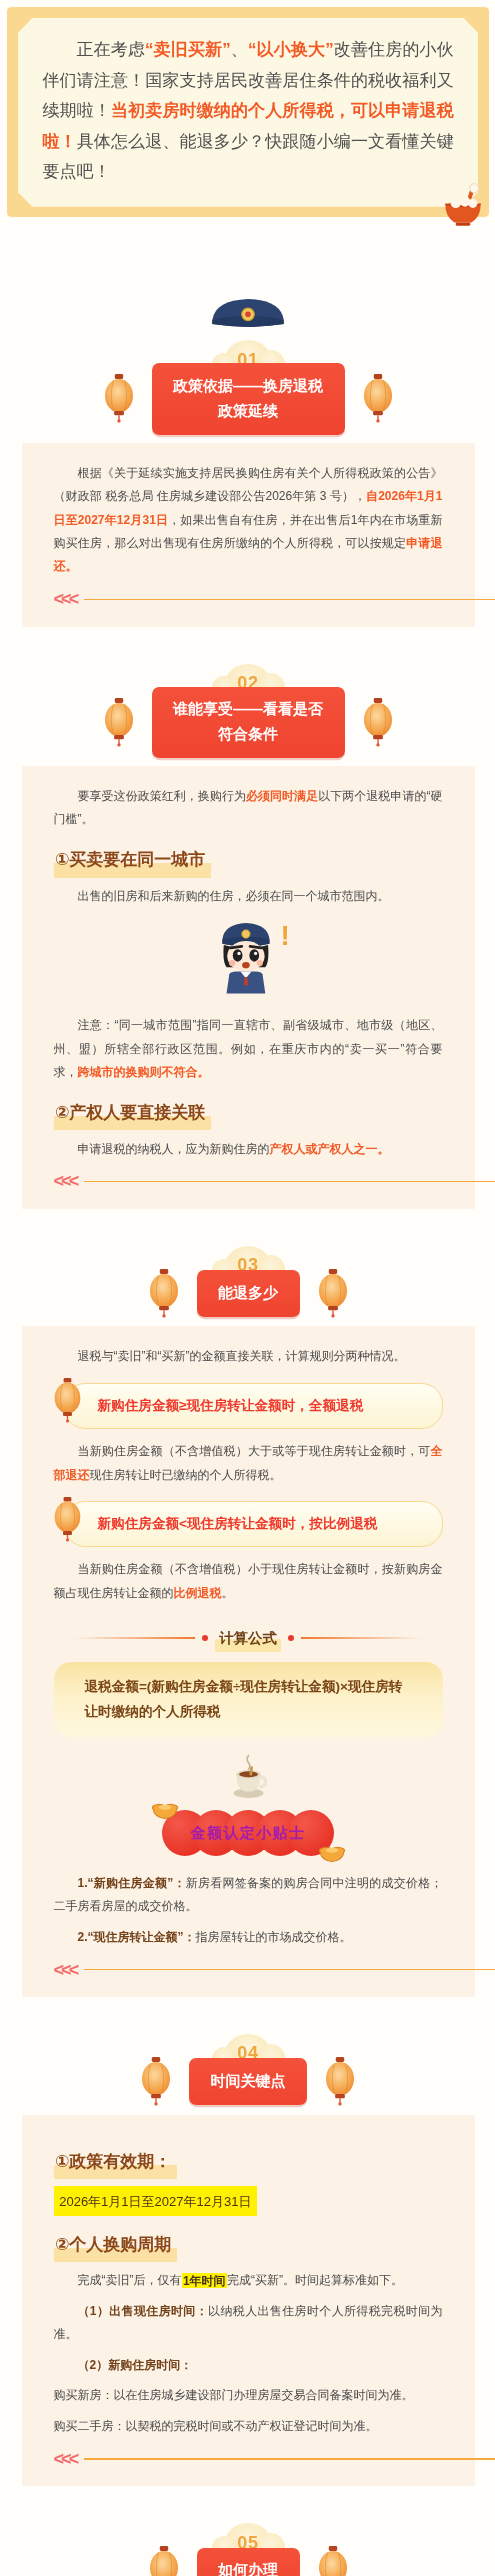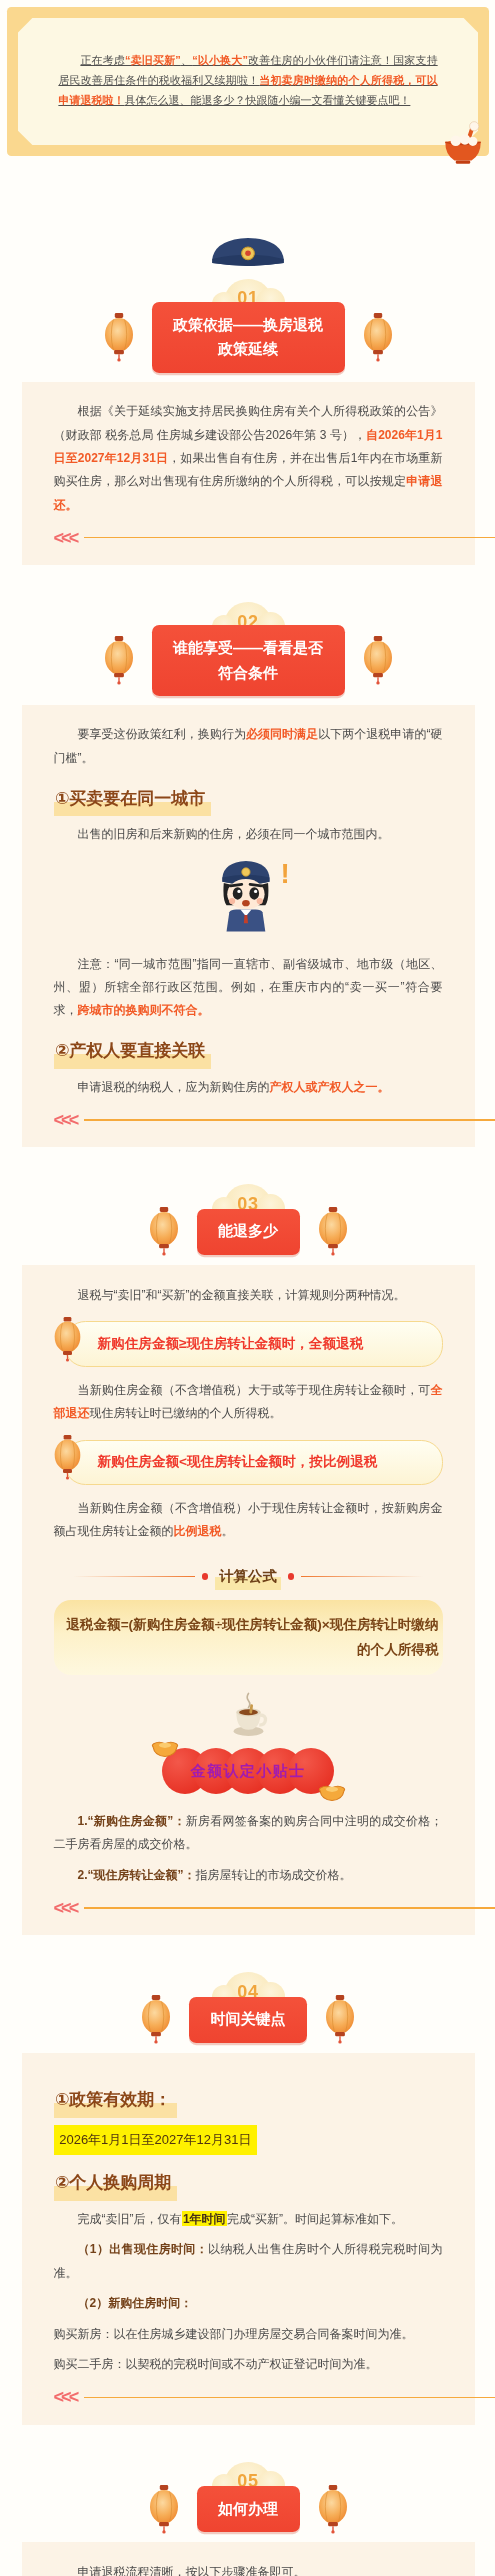--- a/index.html
+++ b/index.html
@@ -19,27 +19,26 @@
     border-radius:4.3px;
     padding:10.8px;
     position:relative;
   }
   .intro-inner{
     background:#FDF8E3;
     clip-path:polygon(14.4px 0,calc(100% - 14.4px) 0,100% 14.4px,100% calc(100% - 14.4px),calc(100% - 14.4px) 100%,14.4px 100%,0 calc(100% - 14.4px),0 14.4px);
     padding:17px 24.4px 18.7px 24.4px;
   }
   .intro-inner p{
-    margin:16px;
-    font-size:11px;
+    margin:0;
+    font-size:17px;
     line-height:1.8;
     text-indent:2em;
     text-align:justify;
     color:#4F4F4F;
-    text-decoration:underline;
   }
   .bowl-pos{position:absolute; right:2.9px; bottom:-11.5px; width:46px; height:46px;}
 
   
   .t-ob{color:#F25A26; font-weight:bold;}
   .t-b{color:#74421A; font-weight:bold;}
   .t-hl{background:#FFF100; font-weight:bold; color:#453017; padding:0.7px 1.4px;}
 
   
   .cap-row{text-align:center; margin:76px 0 10px 0; line-height:0;}
@@ -129,23 +128,23 @@
   .fline.r{background:linear-gradient(to right, #F07830, rgba(240,120,48,0));}
   .fdot{width:6.5px; height:6.5px; border-radius:50%; background:#E8392D;}
   .ftitle{
     font-size:14.4px; font-weight:bold; color:#6F4118;
     background:linear-gradient(transparent 55%, #FAE7A9 55%);
     padding:0 4.3px;
   }
   .formula-box{
     background:linear-gradient(180deg,#FAE3A2 0%,#FDF1C9 45%,#FEF8DF 100%);
     border-radius:17px;
-    padding:13px 4px;
+    padding:13px 31px;
     color:#7A4517; font-weight:bold; font-size:13.6px; line-height:1.8;
-    text-align:right;
+    text-align:left;
   }
   .cup-row{text-align:center; margin:17px 0 4.3px 0; line-height:0;}
   .tip-badge{position:relative; width:max-content; margin:5.7px auto 16px auto;}
   .tb-circles{display:flex;}
   .tb-c{
     width:46px; height:46px; border-radius:50%;
     background:radial-gradient(circle at 35% 30%, #F3584A 0%, #E73225 75%);
   }
   .tb-c + .tb-c{margin-left:-14.4px;}
   .tb-text{

